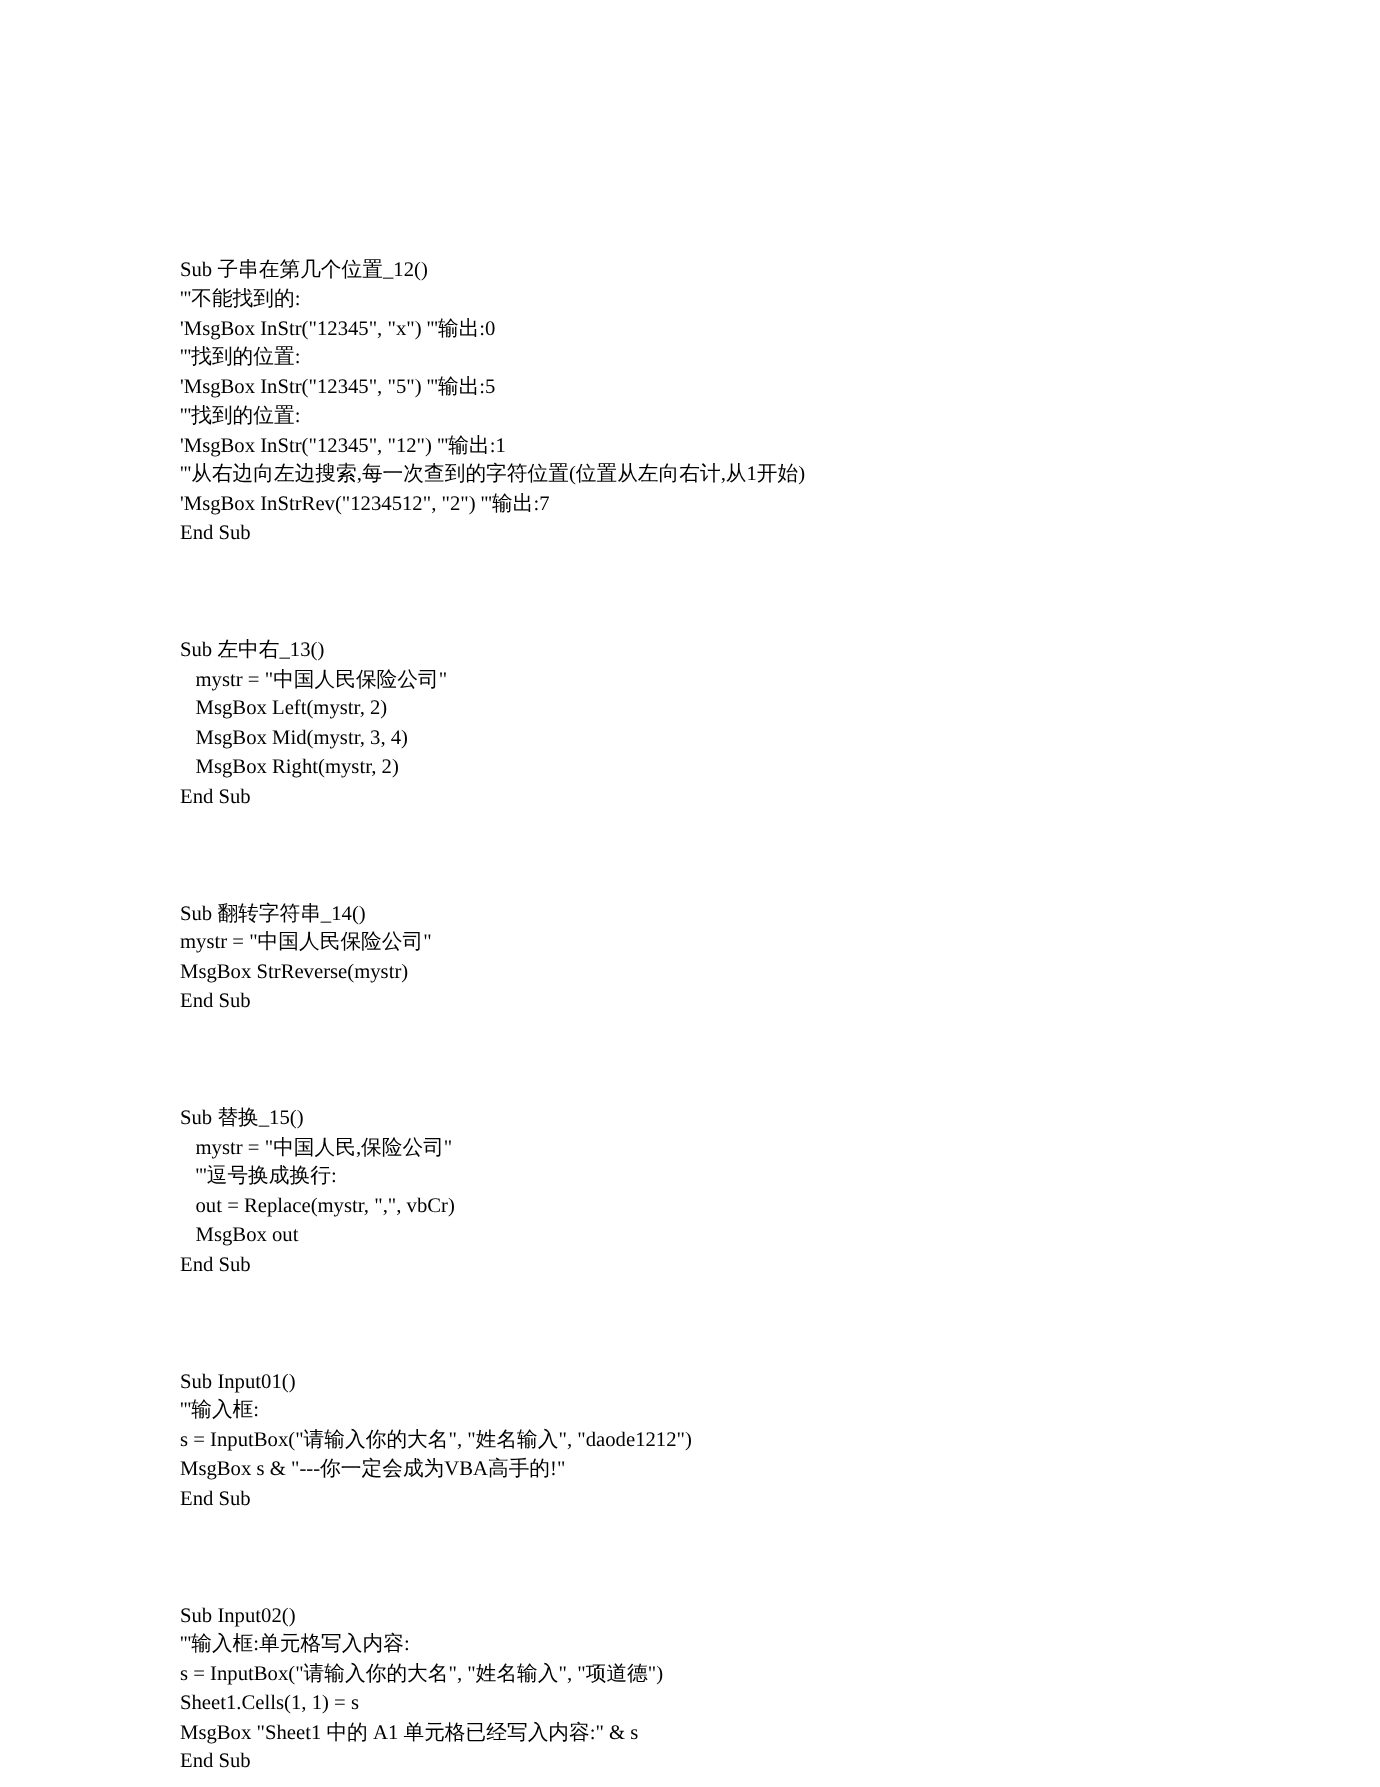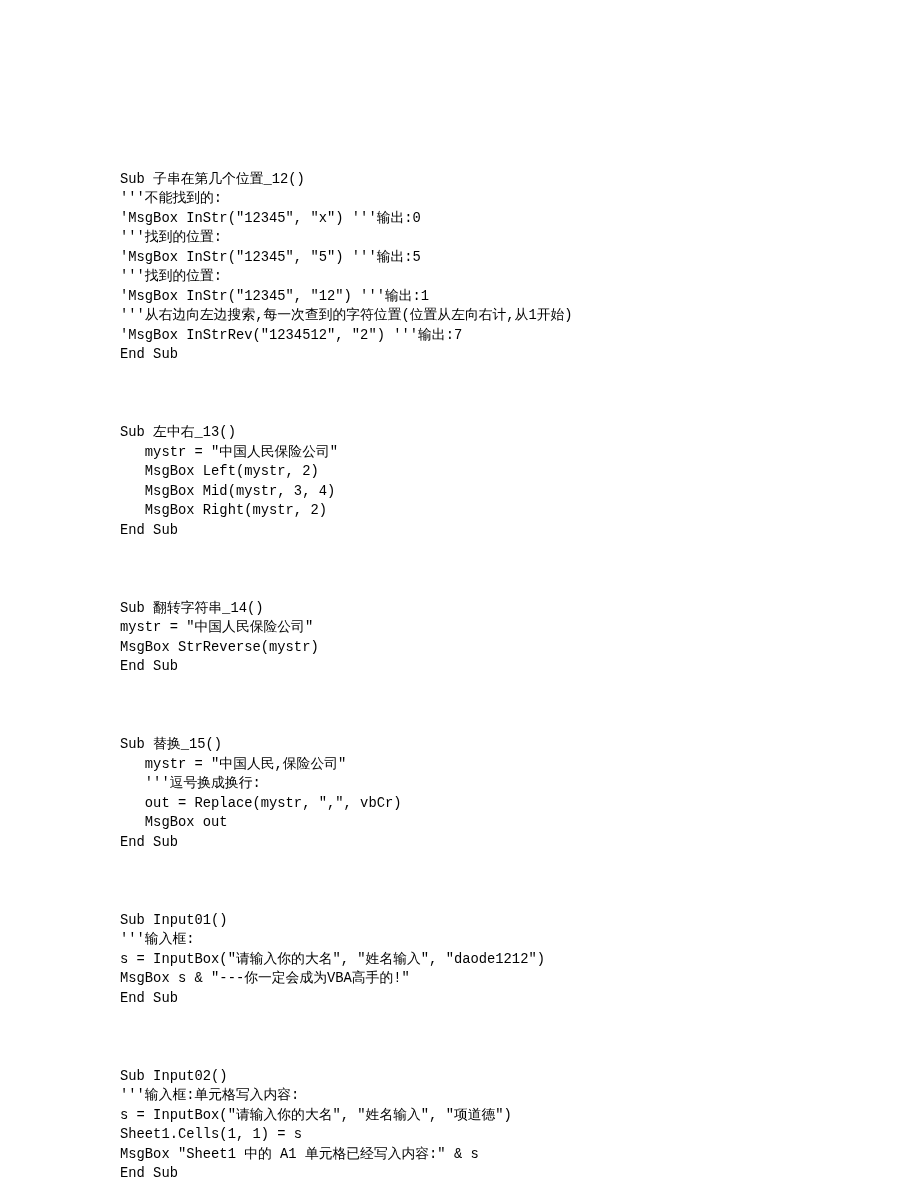--- a/index.html
+++ b/index.html
@@ -14,21 +14,20 @@
     box-sizing: border-box;
     padding: 111px 120px 40px 120px;
     font-family: "SimSun", "宋体", "MS Song", serif;
     font-size: 13.8px;
     line-height: 19.5px;
     color: #000;
     white-space: pre;
   }
   .code-block {
     margin-bottom: 19.5px;
-    font-family: Liberation Mono, monospace;
   }
 </style>
 </head>
 <body>
 
 <div class="page">
 
   <div class="code-block">Sub 子串在第几个位置_12()
 '''不能找到的:
 'MsgBox InStr("12345", "x") '''输出:0

